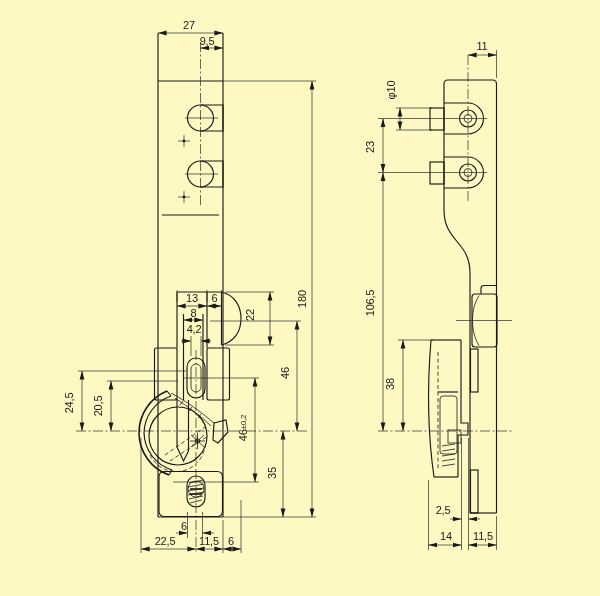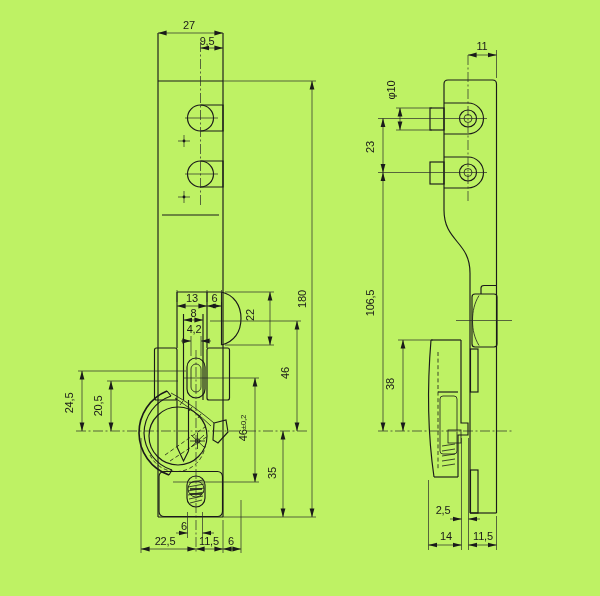--- a/index.html
+++ b/index.html
@@ -1,16 +1,16 @@
 <!DOCTYPE html>
 <html><head>
 <meta charset="utf-8">
 <style>
   html,body{margin:0;padding:0;background:#ffffff;}
-  .stage{width:600px;height:596px;background:#bef264;position:relative;overflow:hidden;}
+  .stage{width:600px;height:596px;background:#fef9c3;position:relative;overflow:hidden;}
   svg{display:block;}
   .p{stroke:#1a1a1a;stroke-width:1.15;fill:none;}
   .pt{stroke:#1a1a1a;stroke-width:0.8;fill:none;}
   .d{stroke:#2a2a2a;stroke-width:0.7;fill:none;}
   .c{stroke:#2a2a2a;stroke-width:0.7;fill:none;stroke-dasharray:10 2.5 2 2.5;}
   .h{stroke:#1a1a1a;stroke-width:0.8;fill:none;stroke-dasharray:4 2.6;}
   .hv{stroke:#1a1a1a;stroke-width:1.6;fill:none;}
   text{font-family:"Liberation Sans","DejaVu Sans",sans-serif;font-size:11px;fill:#1a1a1a;letter-spacing:-0.2px;}
   .sm{font-size:8px;}
 </style>

